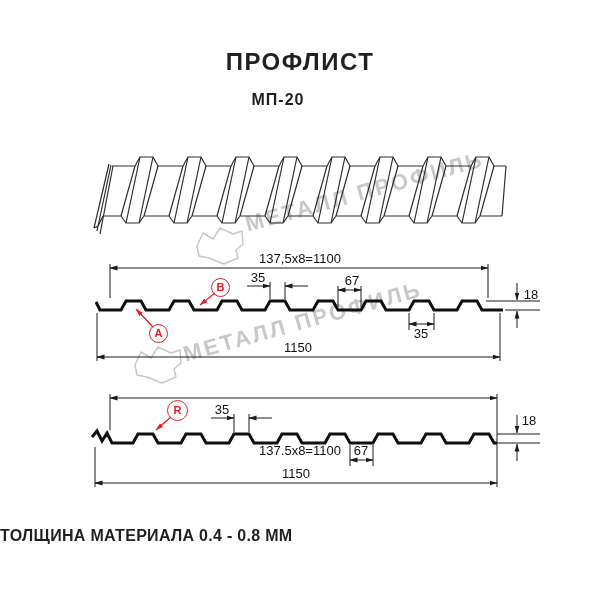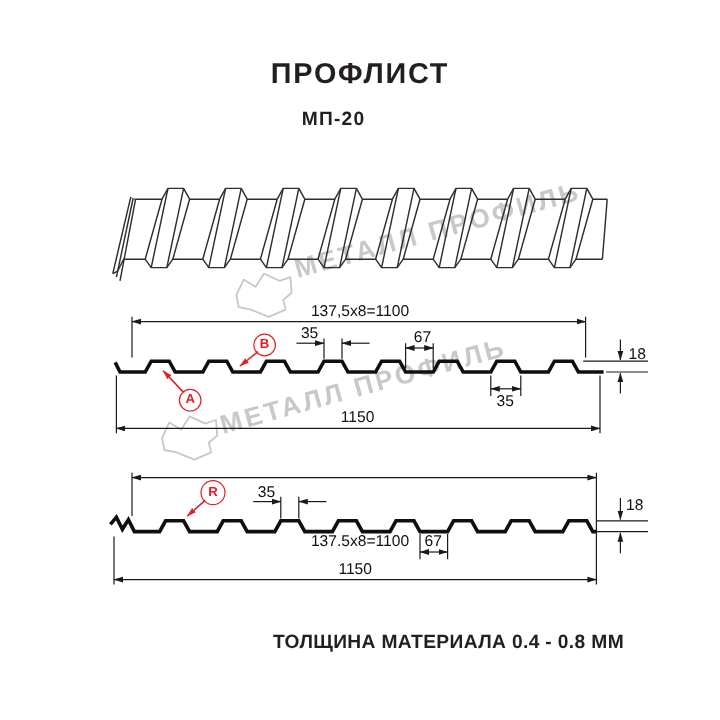--- a/index.html
+++ b/index.html
@@ -2,21 +2,21 @@
 <html><head>
 <meta charset="utf-8">
 <style>
   html,body{margin:0;padding:0;}
   body{width:600px;height:600px;background:#ffffff;font-family:"Liberation Sans",sans-serif;position:relative;overflow:hidden;}
   .stage{position:absolute;left:0;top:0;width:600px;height:600px;}
   .page-title{position:absolute;left:0;top:48px;width:600px;text-align:center;
     font-size:24px;font-weight:800;letter-spacing:1.5px;color:#231f20;}
   .page-subtitle{position:absolute;left:0;top:91px;width:556px;text-align:center;
     font-size:16px;font-weight:600;letter-spacing:1px;color:#231f20;}
-  .footer-note{position:absolute;left:0;top:527px;width:520px;text-align:right;
+  .footer-note{position:absolute;left:0;top:527px;width:520px;text-align:left;
     font-size:16px;font-weight:600;letter-spacing:.3px;color:#231f20;}
   .wm-text{position:absolute;color:#c8c8c8;font-size:22px;font-weight:600;letter-spacing:2.5px;
     transform:rotate(-15.5deg);transform-origin:left center;white-space:nowrap;}
   #wm1{left:246px;top:212px;}
   #wm2{left:184px;top:342px;}
   .dim{position:absolute;font-size:13px;color:#111;transform:translateX(-50%);white-space:nowrap;line-height:14px;}
   .cl{position:absolute;width:17px;height:17px;border:1.8px solid #e31e24;border-radius:50%;
     color:#e31e24;font-size:11px;font-weight:700;display:flex;align-items:center;justify-content:center;line-height:1;}
   svg{position:absolute;left:0;top:0;}
   .thick{stroke:#0f0f0f;stroke-width:3;fill:none;stroke-linejoin:miter;}

